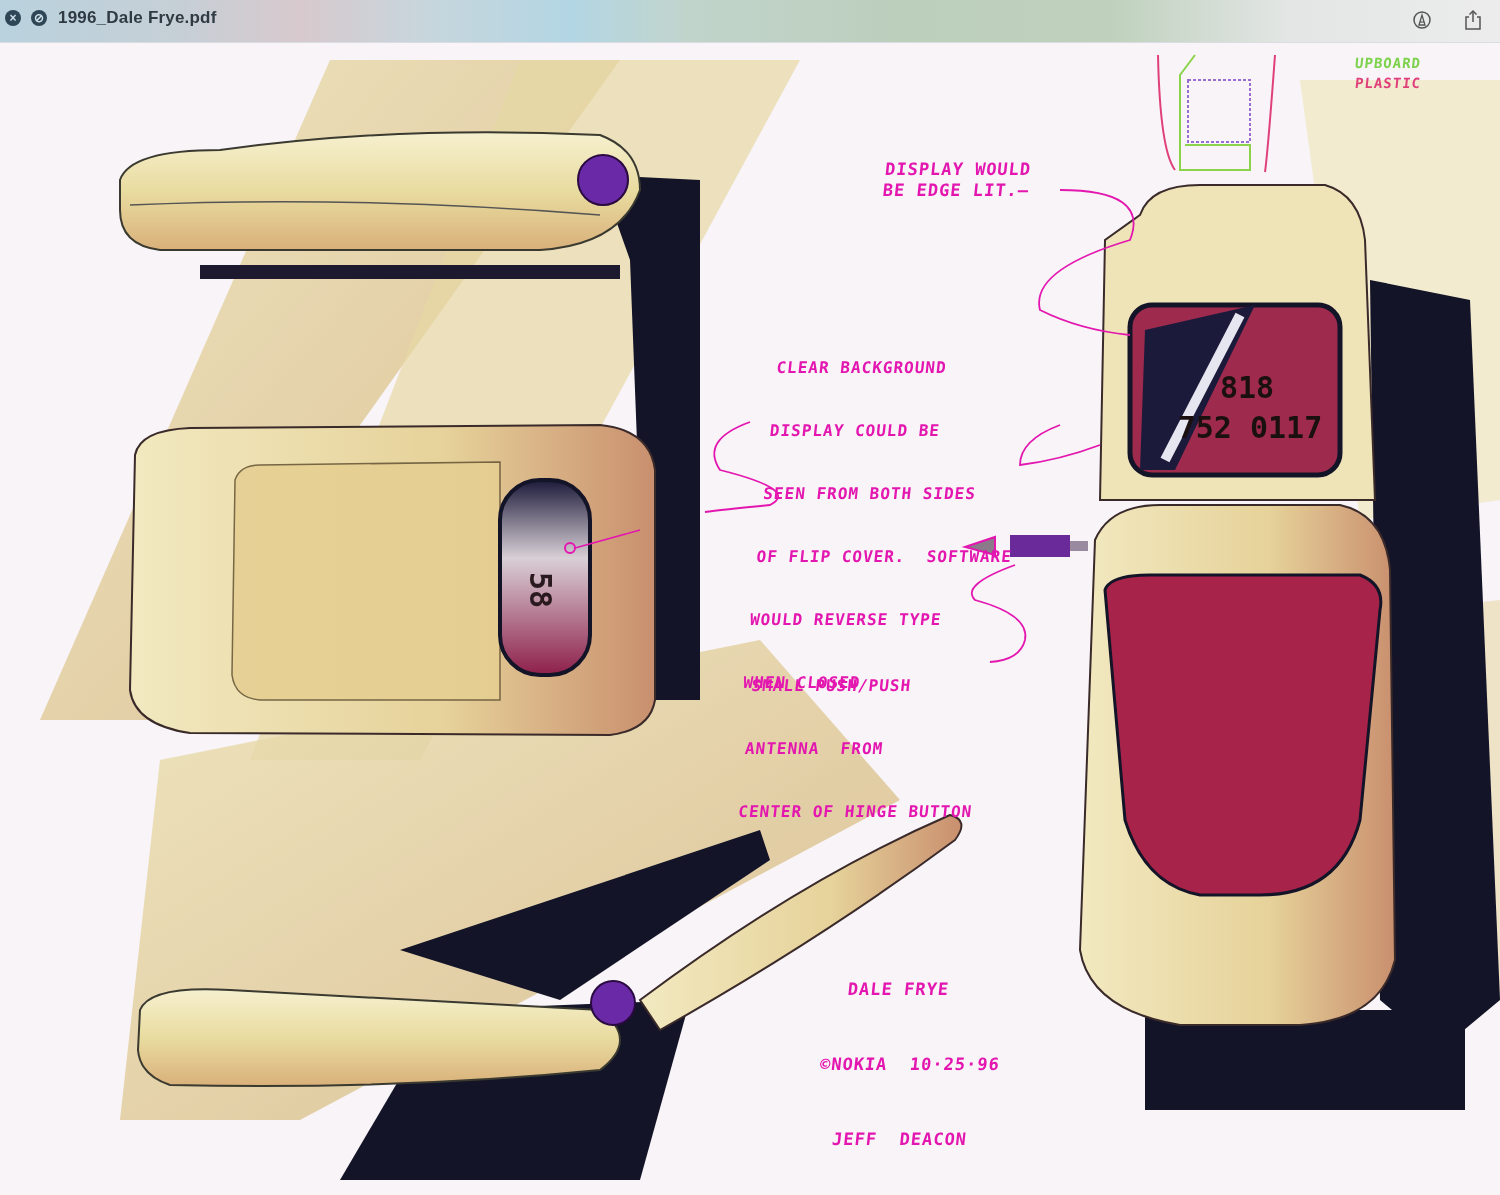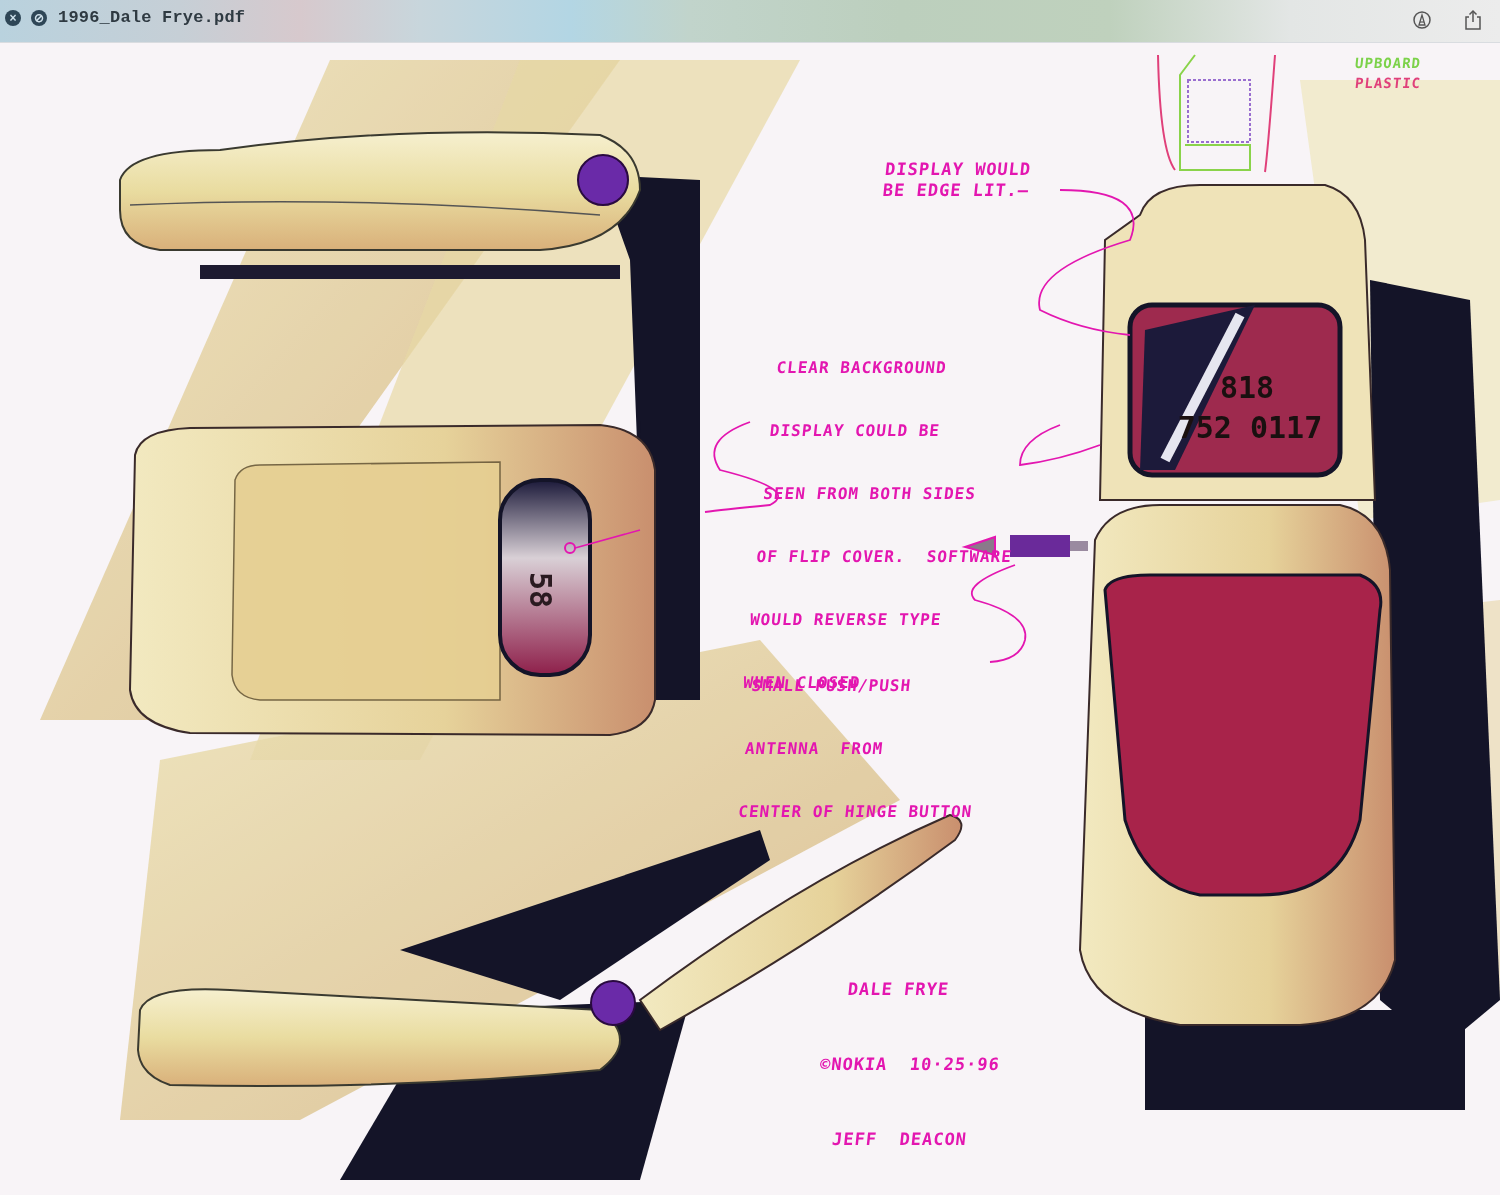--- a/index.html
+++ b/index.html
@@ -3,21 +3,21 @@
 <meta charset="utf-8">
 <style>
   html, body { margin:0; padding:0; }
   body { width:1500px; height:1195px; overflow:hidden; background:#f7f3f6; font-family:"Liberation Sans", sans-serif; position:relative; }
   .titlebar { position:absolute; left:0; top:0; width:1500px; height:42px;
     background:linear-gradient(90deg,#b9d2de 0%,#c6cfd6 12%,#d7c9cd 20%,#c8d6dc 28%,#b3d6e4 38%,#c1d4cb 46%,#bccfbd 60%,#bfd1bd 74%,#e3e6e5 86%,#ececec 100%);
     border-bottom:1px solid #d9dce0; display:flex; align-items:center; }
   .tb-btn { width:16px; height:16px; border-radius:50%; background:#2e4656; color:#cfe0ea; display:flex; align-items:center; justify-content:center; font-size:12px; font-weight:bold; line-height:1; cursor:pointer; }
   .tb-close { position:absolute; left:5px; top:10px; }
   .tb-min { position:absolute; left:31px; top:10px; }
-  .title { position:absolute; left:58px; top:8px; font-size:17px; font-weight:bold; color:#2f3a42; letter-spacing:0.2px;font-family:Liberation Mono, monospace; }
+  .title { position:absolute; left:58px; top:8px; font-size:17px; font-weight:bold; color:#2f3a42; letter-spacing:0.2px; }
   .tb-icon { position:absolute; top:8px; width:24px; height:24px; display:flex; align-items:center; justify-content:center; cursor:pointer; }
   .tb-markup { left:1410px; }
   .tb-share { left:1461px; }
   .page { position:absolute; left:0; top:43px; width:1500px; height:1152px; background:#f8f4f7; overflow:hidden; }
   .page svg { position:absolute; left:0; top:0; }
   .note { position:absolute; color:#e316b0; font-family:"DejaVu Sans Mono", monospace; font-size:17px; line-height:21px; letter-spacing:1px; transform:skewX(-6deg); white-space:pre; font-weight:bold; }
   .note-green { color:#7cd24a; }
   .note-pink { color:#e0407a; }
 </style>
 </head>

